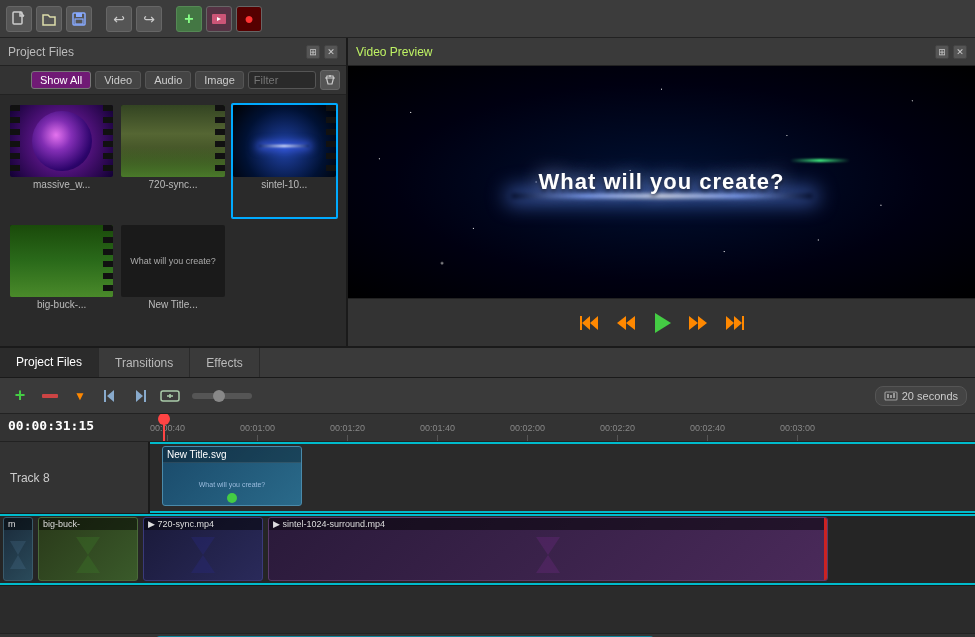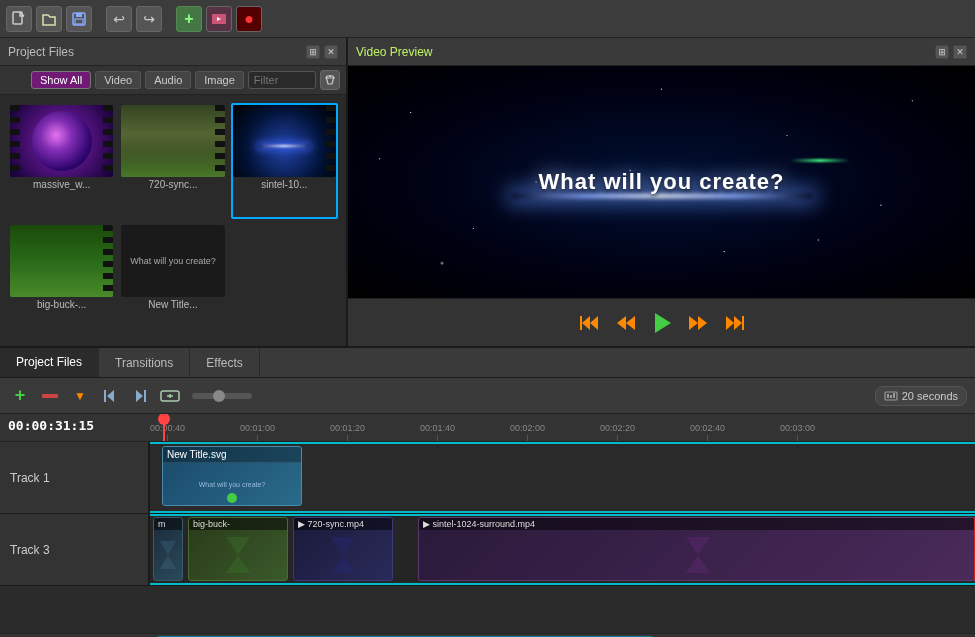--- a/index.html
+++ b/index.html
@@ -825,43 +825,40 @@
 
       <div class="playhead" style="left: 163px; top:0; bottom:-140px; height: 170px;">
         <div class="playhead-head"></div>
       </div>
     </div>
 
     <div id="tracks-area">
 
       <div class="track-row">
         <div class="track-label">
-          <span>Track 1</span>
+          <span>Track 8</span>
         </div>
         <div class="track-content">
 
           <div style="position:absolute;top:0;left:0;right:0;height:2px;background:#00bbcc;z-index:3;"></div>
           <div style="position:absolute;bottom:0;left:0;right:0;height:2px;background:#00bbcc;z-index:3;"></div>
 
           <div class="title-clip">
             <div class="clip-header">
               <span>New Title.svg</span>
             </div>
             <div class="clip-content-area">
               <span style="font-size:7px;color:#99bbdd;">What will you create?</span>
             </div>
             <div class="clip-bottom-marker"></div>
           </div>
         </div>
       </div>
 
       <div class="track-row">
-        <div class="track-label">
-          <span>Track 3</span>
-        </div>
         <div class="track-content" style="background:#252525;">
 
           <div style="position:absolute;top:0;left:0;right:0;height:2px;background:#00bbcc;z-index:3;"></div>
           <div style="position:absolute;bottom:0;left:0;right:0;height:2px;background:#00bbcc;z-index:3;"></div>
 
           <div class="video-clip clip-m" style="left:3px;width:30px;">
             <div class="video-clip-header">m</div>
             <div class="video-clip-thumb clip-hourglass">
               <div style="width:16px;height:28px;position:relative;opacity:0.5;">
                 <div style="position:absolute;top:0;left:0;right:0;bottom:50%;background:rgba(80,120,150,0.5);clip-path:polygon(0 0,100% 0,50% 100%);"></div>
@@ -873,21 +870,21 @@
           <div class="video-clip clip-buck" style="left:38px;width:100px;">
             <div class="video-clip-header">big-buck-</div>
             <div class="video-clip-thumb clip-hourglass">
               <div style="width:24px;height:36px;position:relative;opacity:0.6;">
                 <div style="position:absolute;top:0;left:0;right:0;bottom:50%;background:rgba(60,120,40,0.6);clip-path:polygon(0 0,100% 0,50% 100%);"></div>
                 <div style="position:absolute;top:50%;left:0;right:0;bottom:0;background:rgba(60,120,40,0.6);clip-path:polygon(50% 0,0 100%,100% 100%);"></div>
               </div>
             </div>
           </div>
 
-          <div class="video-clip clip-sync" style="left:143px;width:100px;">
+          <div class="video-clip clip-sync" style="left:143px;width:120px;">
             <div class="video-clip-header">▶ 720-sync.mp4</div>
             <div class="video-clip-thumb clip-hourglass">
               <div style="width:24px;height:36px;position:relative;opacity:0.6;">
                 <div style="position:absolute;top:0;left:0;right:0;bottom:50%;background:rgba(40,40,120,0.7);clip-path:polygon(0 0,100% 0,50% 100%);"></div>
                 <div style="position:absolute;top:50%;left:0;right:0;bottom:0;background:rgba(40,40,120,0.7);clip-path:polygon(50% 0,0 100%,100% 100%);"></div>
               </div>
             </div>
           </div>
 
           <div class="video-clip clip-sintel" style="left:268px;width:560px;">

